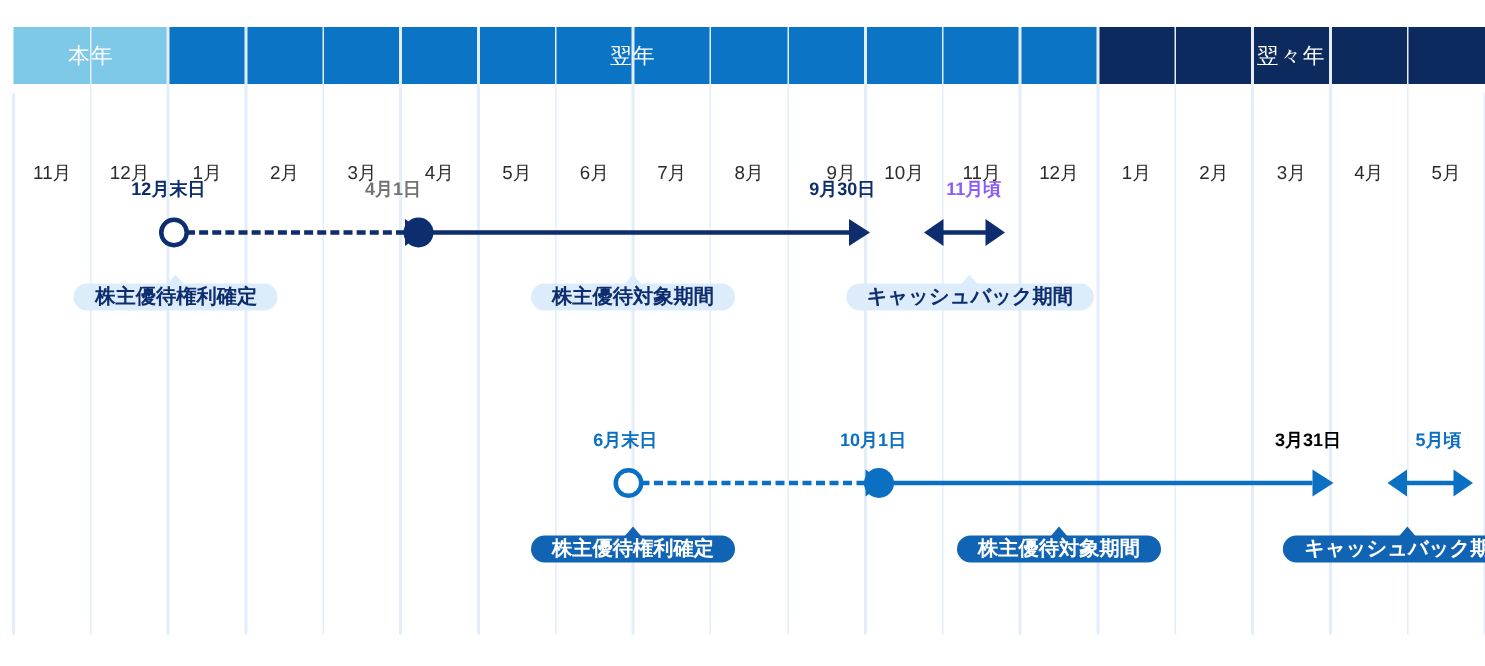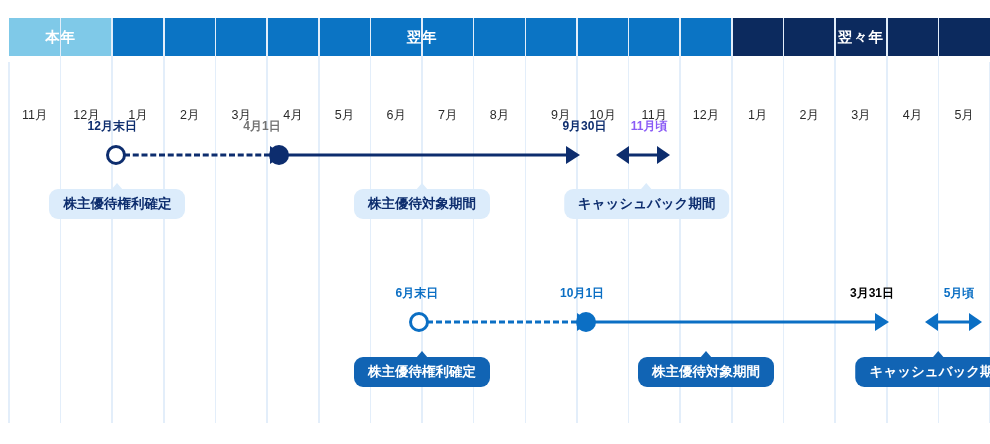--- a/index.html
+++ b/index.html
@@ -9,21 +9,21 @@
     position:relative;
     width:990px;height:444px;
     background:#ffffff;
     overflow:hidden;
   }
 
   
   .year-band{
     position:absolute;top:18px;height:38px;
     display:flex;align-items:center;justify-content:center;
-    color:#ffffff;font-size:14.5px;font-weight:700;
+    color:#ffffff;font-size:14.5px;font-weight:400;
     letter-spacing:.06em;
     box-sizing:border-box;
   }
 
   
   .month-cell{
     position:absolute;top:62px;height:26px;
     display:flex;align-items:center;justify-content:center;
     font-size:12.5px;color:#2b2b2b;
     box-sizing:border-box;
@@ -77,21 +77,21 @@
     position:absolute;
     width:0;height:0;
     border-top:9px solid transparent;
     border-bottom:9px solid transparent;
     transform:translateY(-50%);
   }
 
   
   .pill{
     position:absolute;
-    height:30px;
+    height:18px;
     display:flex;align-items:center;justify-content:center;
     border-radius:9px;
     font-size:13.5px;font-weight:700;
     white-space:nowrap;
     transform:translateX(-50%);
     padding:0 14px;
     box-sizing:border-box;
   }
   .pill .nub{
     position:absolute;top:-6px;left:50%;
@@ -156,21 +156,21 @@
       <div class="grid-line" style="left: 782.65px; top: 18px; height: 405px; background: rgb(227, 238, 250);"></div>
       <div class="grid-line" style="left: 834.28px; top: 18px; height: 405px; background: rgb(227, 238, 250);"></div>
       <div class="grid-line" style="left: 885.91px; top: 18px; height: 405px; background: rgb(227, 238, 250);"></div>
       <div class="grid-line" style="left: 937.54px; top: 18px; height: 405px; background: rgb(227, 238, 250);"></div>
       <div class="grid-line" style="left: 989.17px; top: 62px; height: 361px; background: rgb(227, 238, 250);"></div>
     </div>
   <div id="rows">
       <div>
         <div class="date-label" style="left: 112.26px; top: 118px; color: rgb(13, 45, 110);">12月末日</div>
         <div class="date-label" style="left: 262px; top: 118px; color: #737373;">4月1日</div>
-        <div class="date-label" style="left: 561.441px; top: 118px; color: rgb(13, 45, 110); margin-left: 23px;">9月30日</div>
+        <div class="date-label" style="left: 561.441px; top: 118px; color: rgb(13, 45, 110);">9月30日</div>
         <div class="date-label" style="left: 649.212px; top: 118px; color: #8b5cf6;">11月頃</div>
         <div class="seg-dashed" style="left: 124.39px; width: 145.341px; top: 155px; border-top-color: rgb(13, 45, 110);"></div>
         <div class="head-right" style="left: 269.731px; top: 155px; border-left: 13px solid rgb(13, 45, 110);"></div>
         <div class="node-open" style="left: 116.39px; top: 155px; border: 3.5px solid rgb(13, 45, 110);"></div>
         <div class="seg" style="left: 279.025px; width: 286.546px; top: 155px; background: rgb(13, 45, 110);"></div>
         <div class="head-right" style="left: 565.571px; top: 155px; border-left: 14px solid rgb(13, 45, 110);"></div>
         <div class="node-filled" style="left: 279.025px; top: 155px; background: rgb(13, 45, 110);"></div>
         <div class="seg" style="left: 625.653px; width: 32.2115px; top: 155px; background: rgb(13, 45, 110);"></div>
         <div class="head-left" style="left: 615.653px; top: 155px; border-right: 13px solid rgb(13, 45, 110);"></div>
         <div class="head-right" style="left: 656.864px; top: 155px; border-left: 13px solid rgb(13, 45, 110);"></div>

